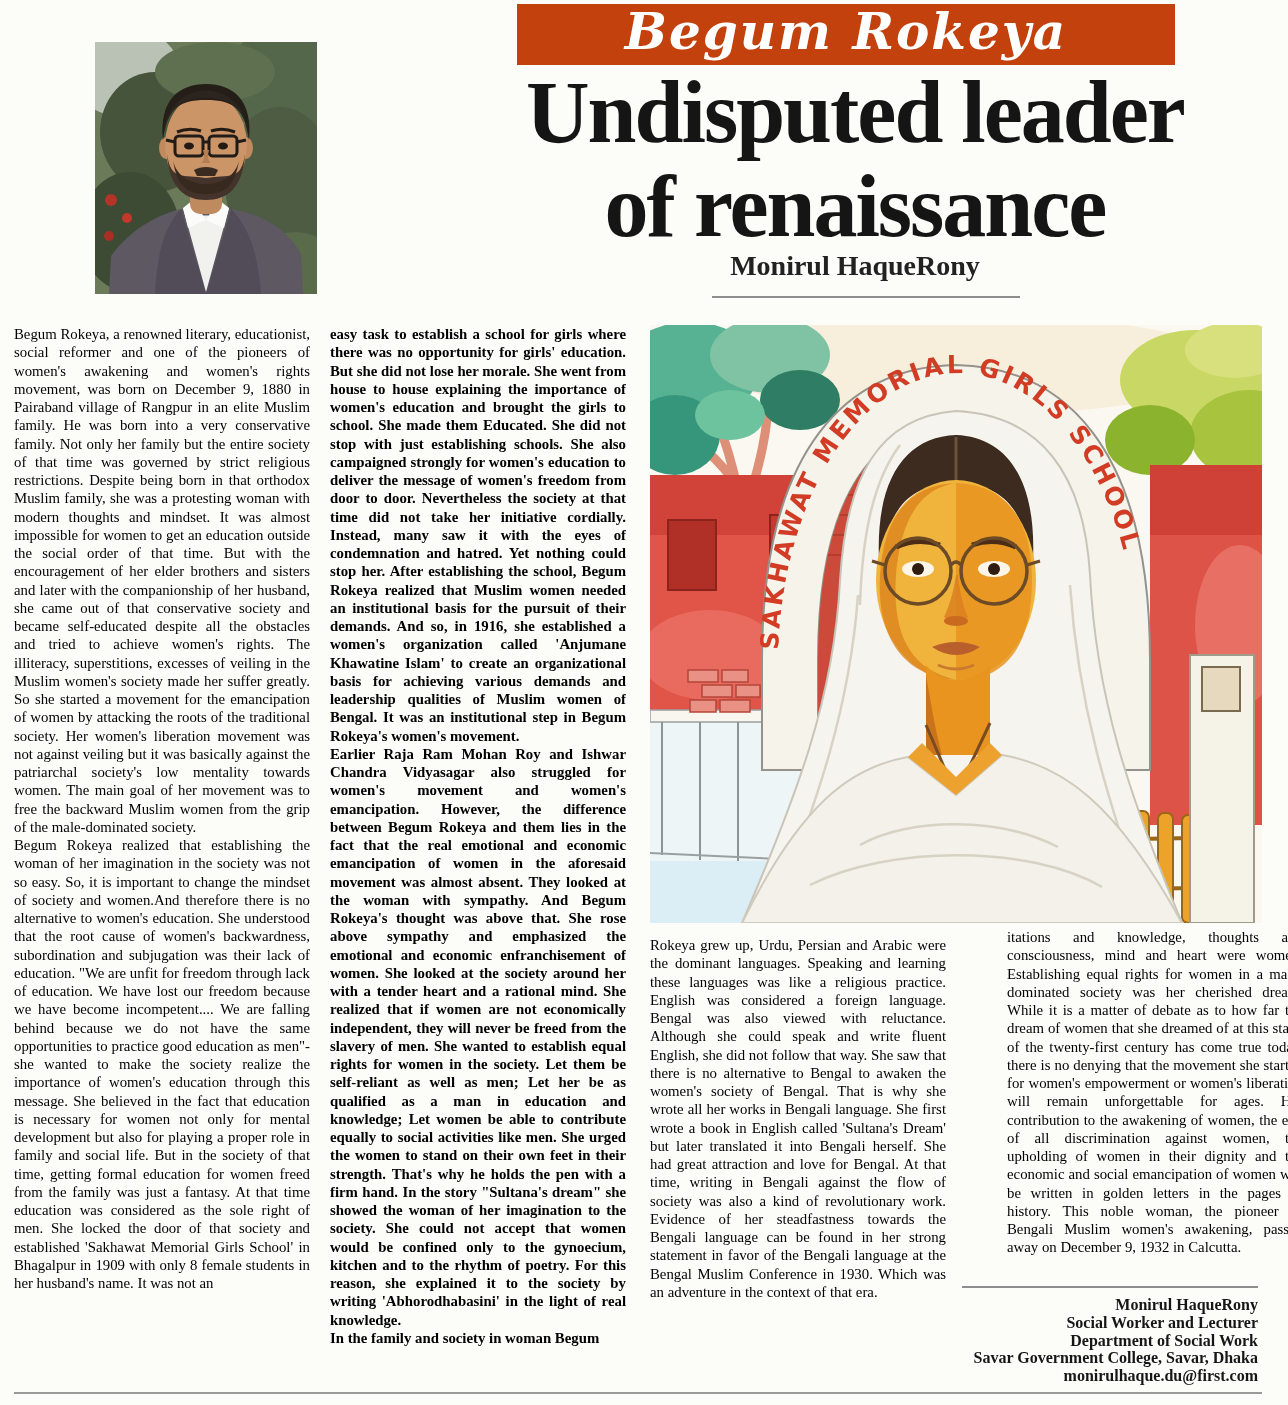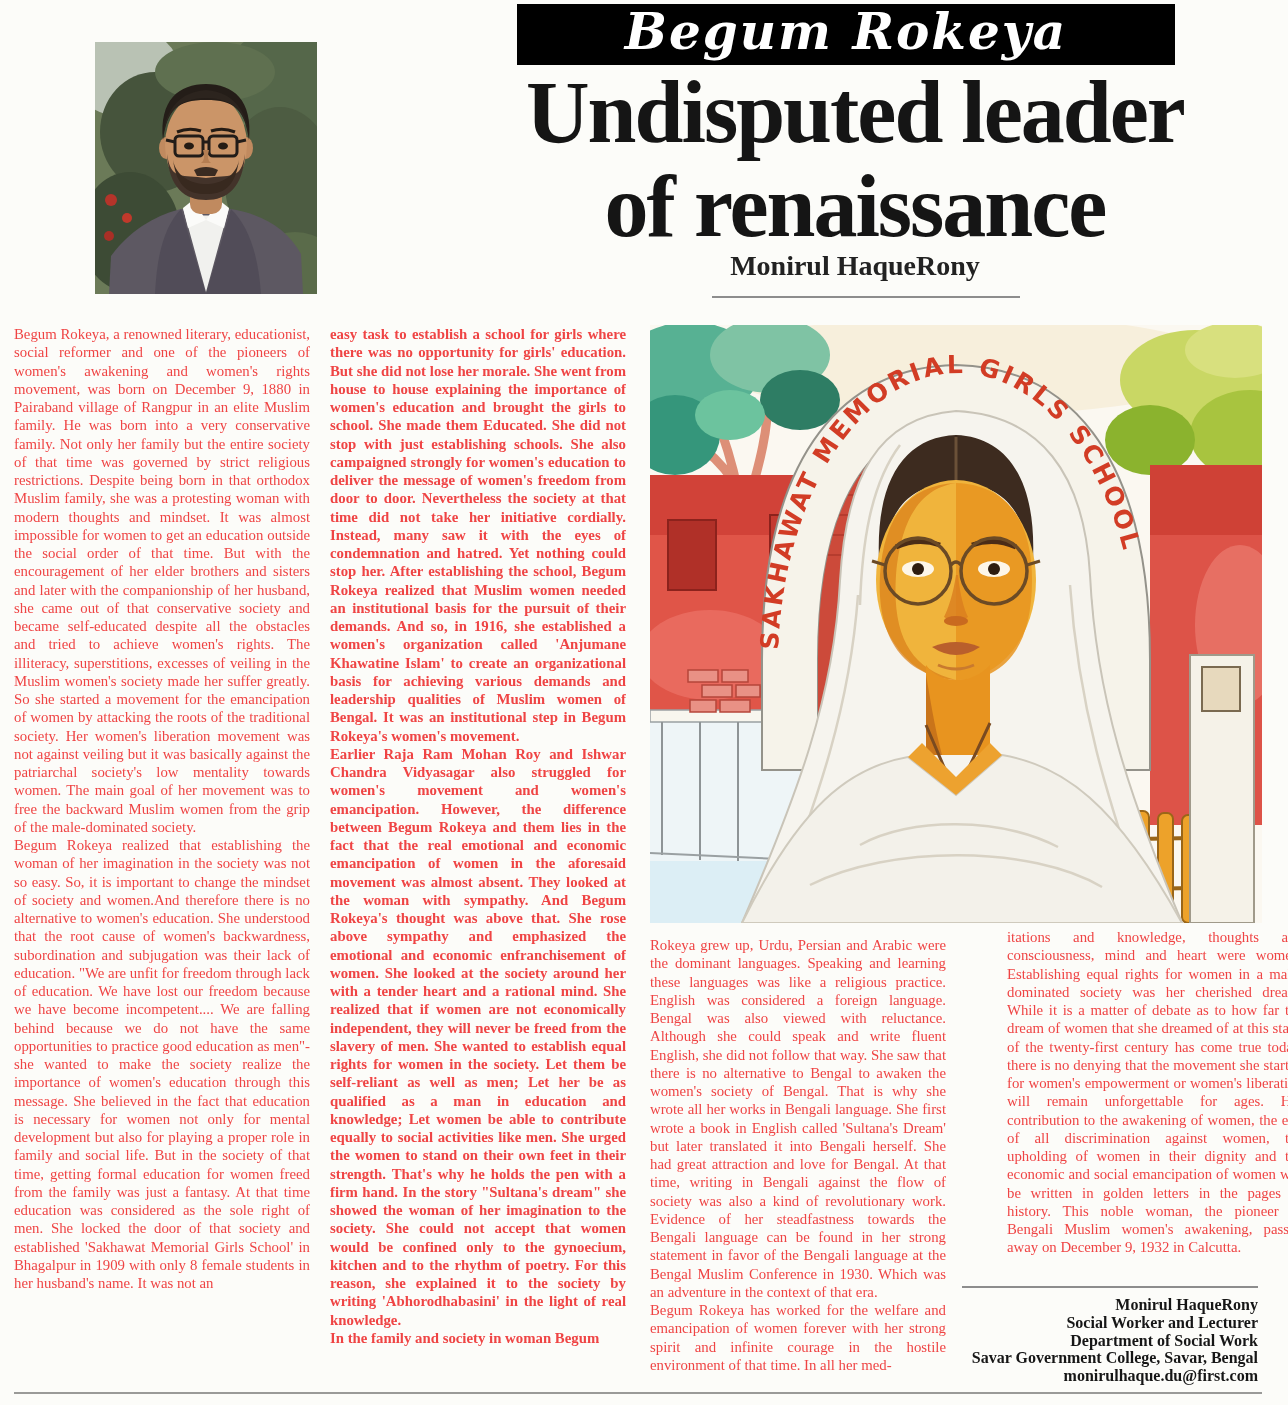--- a/index.html
+++ b/index.html
@@ -1,32 +1,32 @@
 <!DOCTYPE html>
 <html><head>
 <meta charset="utf-8">
 <style>
   html,body{margin:0;padding:0;background:#e8e8e4;}
   #page{position:relative;width:1288px;height:1405px;background:#fcfcf9;margin:0 auto;overflow:hidden;
         font-family:"Liberation Serif",serif;color:#1e1e1e;}
   
-  #banner{position:absolute;left:517px;top:4px;width:658px;height:61px;background:#000000;
+  #banner{position:absolute;left:517px;top:4px;width:658px;height:61px;background:#c2410c;
           display:flex;align-items:center;justify-content:center;}
   #banner .t{font-family:"DejaVu Serif","Liberation Serif",serif;font-style:italic;font-weight:bold;
              color:#ffffff;font-size:50px;letter-spacing:2px;white-space:nowrap;padding-bottom:6px;}
   #headline{position:absolute;left:420px;top:66px;width:870px;text-align:center;
             font-weight:bold;color:#151515;font-size:88px;line-height:94px;letter-spacing:-2px;}
   #byline{position:absolute;left:420px;top:250px;width:870px;text-align:center;
           font-weight:bold;font-size:28px;color:#222;}
   #byline-rule{position:absolute;left:712px;top:296px;width:308px;height:2px;background:#8d8d8d;}
   
   #author-photo{position:absolute;left:95px;top:42px;width:222px;height:252px;}
   
   .col{position:absolute;top:325px;width:296px;height:1058px;overflow:hidden;
-       text-align:justify;font-size:14.8px;line-height:18.25px;color:#ef4444;}
+       text-align:justify;font-size:14.8px;line-height:18.25px;color:#000000;}
   .col p{margin:0;}
   #col1{left:14px;} #col2{left:330px;font-weight:bold;}
   #col3,#col4{top:928px;height:458px;}
   #col3{left:650px;margin-top:8px;} #col4{left:962px;height:352px;margin-left:45px;}
   
   #illustration{position:absolute;left:650px;top:325px;width:612px;height:598px;}
   
   #credit-rule{position:absolute;left:962px;top:1286px;width:296px;height:2px;background:#8d8d8d;}
   #credit{position:absolute;left:952px;top:1296px;width:306px;text-align:right;
           font-weight:bold;font-size:16px;line-height:17.8px;color:#161616;}
@@ -240,29 +240,28 @@
       <p>Begum Rokeya, a renowned literary, educationist, social reformer and one of the pioneers of women's awakening and women's rights movement, was born on December 9, 1880 in Pairaband village of Rangpur in an elite Muslim family.  He was born into a very conservative family.  Not only her family but the entire society of that time was governed by strict religious restrictions.  Despite being born in that orthodox Muslim family, she was a protesting woman with modern thoughts and mindset.  It was almost impossible for women to get an education outside the social order of that time.  But with the encouragement of her elder brothers and sisters and later with the companionship of her husband, she came out of that conservative society and became self-educated despite all the obstacles and tried to achieve women's rights.  The illiteracy, superstitions, excesses of veiling in the Muslim women's society made her suffer greatly.  So she started a movement for the emancipation of women by attacking the roots of the traditional society. Her women's liberation movement was not against veiling but it was basically against the patriarchal society's low mentality towards women. The main goal of her movement was to free the backward Muslim women from the grip of the male-dominated society.</p>
       <p>Begum Rokeya realized that establishing the woman of her imagination in the society was not so easy.  So, it is important to change the mindset of society and women.And therefore there is no alternative to women's education.  She understood that the root cause of women's backwardness, subordination and subjugation was their lack of education.  "We are unfit for freedom through lack of education.  We have lost our freedom because we have become incompetent.... We are falling behind because we do not have the same opportunities to practice good education as men"- she wanted to make the society realize the importance of women's education through this message. She believed in the fact that education is necessary for women not only for mental development but also for playing a proper role in family and social life. But in the society of that time, getting formal education for women freed from the family was just a fantasy.  At that time education was considered as the sole right of men.  She locked the door of that society and established 'Sakhawat Memorial Girls School' in Bhagalpur in 1909 with only 8 female students in her husband's name. It was not an</p>
     </div>
   <div id="col2" class="col">
       <p>easy task to establish a school for girls where there was no opportunity for girls' education.  But she did not lose her morale. She went from house to house explaining the importance of women's education and brought the girls to school. She made them Educated. She did not stop with just establishing schools.  She also campaigned strongly for women's education to deliver the message of women's freedom from door to door.  Nevertheless the society at that time did not take her initiative cordially. Instead, many saw it with the eyes of condemnation and hatred.  Yet nothing could stop her.  After establishing the school, Begum Rokeya realized that Muslim women needed an institutional basis for the pursuit of their demands.  And so, in 1916, she established a women's organization called 'Anjumane Khawatine Islam' to create an organizational basis for achieving various demands and leadership qualities of Muslim women of Bengal.  It was an institutional step in Begum Rokeya's women's movement.</p>
       <p>Earlier Raja Ram Mohan Roy and Ishwar Chandra Vidyasagar also struggled for women's movement and women's emancipation.  However, the difference between Begum Rokeya and them lies in the fact that the real emotional and economic emancipation of women in the aforesaid movement was almost absent. They looked at the woman with sympathy.  And Begum Rokeya's thought was above that. She rose above sympathy and emphasized the emotional and economic enfranchisement of women. She looked at the society around her with a tender heart and a rational mind. She realized that if women are not economically independent, they will never be freed from the slavery of men.  She wanted to establish equal rights for women in the society.  Let them be self-reliant as well as men; Let her be as qualified as a man in education and knowledge; Let women be able to contribute equally to social activities like men. She urged the women to stand on their own feet in their strength. That's why he holds the pen with a firm hand.  In the story "Sultana's dream" she showed the woman of her imagination to the society.  She could not accept that women would be confined only to the gynoecium, kitchen and to the rhythm of poetry.  For this reason, she explained it to the society by writing 'Abhorodhabasini' in the light of real knowledge.</p>
       <p>In the family and society in woman Begum</p>
     </div>
   <div id="col3" class="col">
       <p>Rokeya grew up, Urdu, Persian and Arabic were the dominant languages.  Speaking and learning these languages was like a religious practice. English was considered a foreign language.  Bengal was also viewed with reluctance.  Although she could speak and write fluent English, she did not follow that way.  She saw that there is no alternative to Bengal to awaken the women's society of Bengal.  That is why she wrote all her works in Bengali language.  She first wrote a book in English called 'Sultana's Dream' but later translated it into Bengali herself. She had great attraction and love for Bengal.  At that time, writing in Bengali against the flow of society was also a kind of revolutionary work. Evidence of her steadfastness towards the Bengali language can be found in her strong statement in favor of the Bengali language at the Bengal Muslim Conference in 1930. Which was an adventure in the context of that era.</p>
-      <p>Begum Rokeya has worked for the welfare and emancipation of women forever with her strong spirit and infinite courage in the hostile environment of that time. In all her med-</p>
     </div>
   <div id="col4" class="col">
       <p>itations and knowledge, thoughts and consciousness, mind and heart were women. Establishing equal rights for women in a male-dominated society was her cherished dream.  While it is a matter of debate as to how far the dream of women that she dreamed of at this stage of the twenty-first century has come true today, there is no denying that the movement she started for women's empowerment or women's liberation will remain unforgettable for ages. Her contribution to the awakening of women, the end of all discrimination against women, the upholding of women in their dignity and the economic and social emancipation of women will be written in golden letters in the pages of history. This noble woman, the pioneer of Bengali Muslim women's awakening, passed away on December 9, 1932 in Calcutta.</p>
     </div>
 
   <div id="credit-rule"></div>
   <div id="credit">
       <div>Monirul HaqueRony</div>
       <div>Social Worker and Lecturer</div>
       <div>Department of Social Work</div>
-      <div>Savar Government College, Savar, Bengal</div>
+      <div>Savar Government College, Savar, Dhaka</div>
       <div>monirulhaque.du@first.com</div>
     </div>
 
   <div id="bottom-rule"></div>
 </div>
 
 </body></html>

